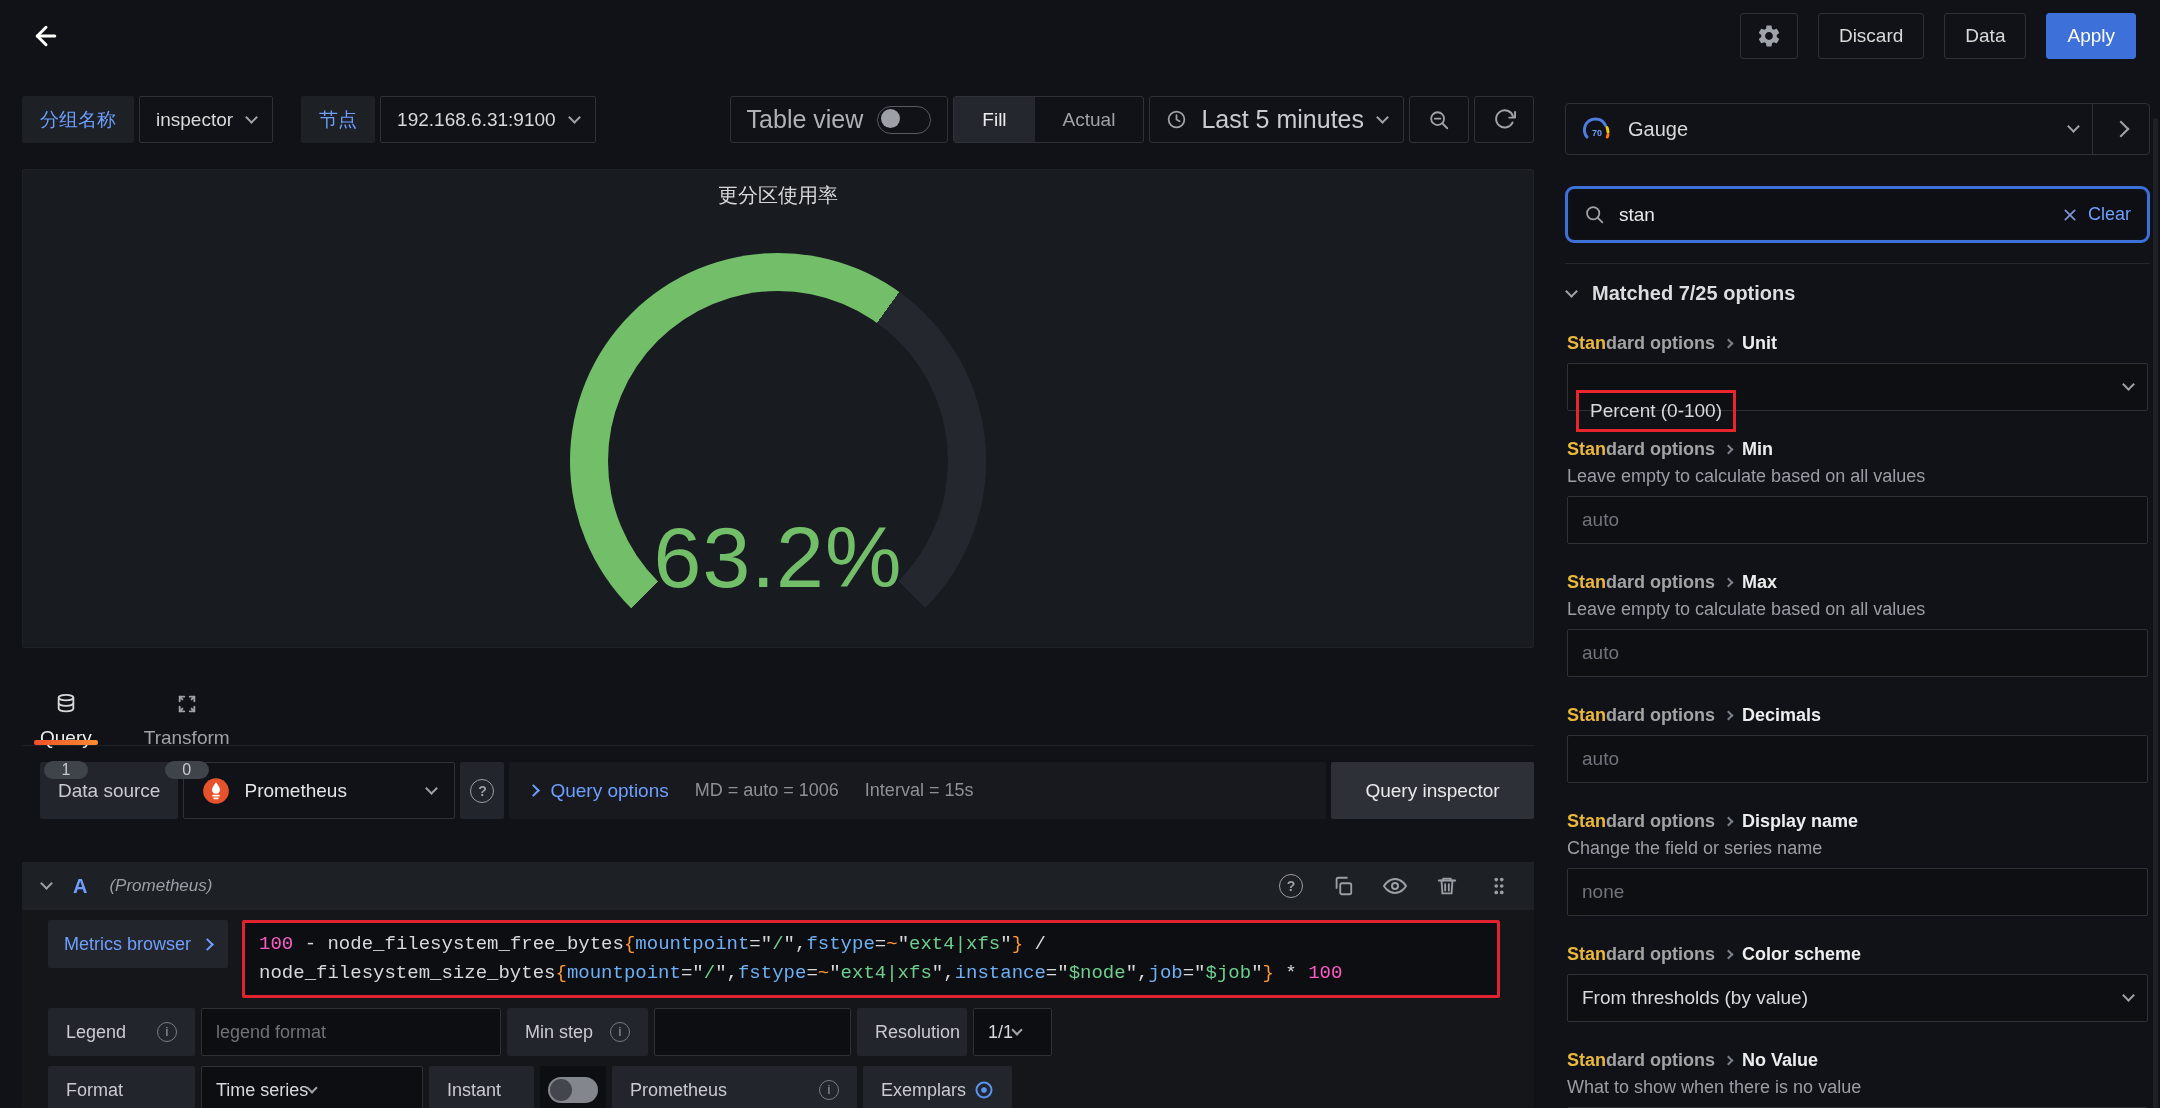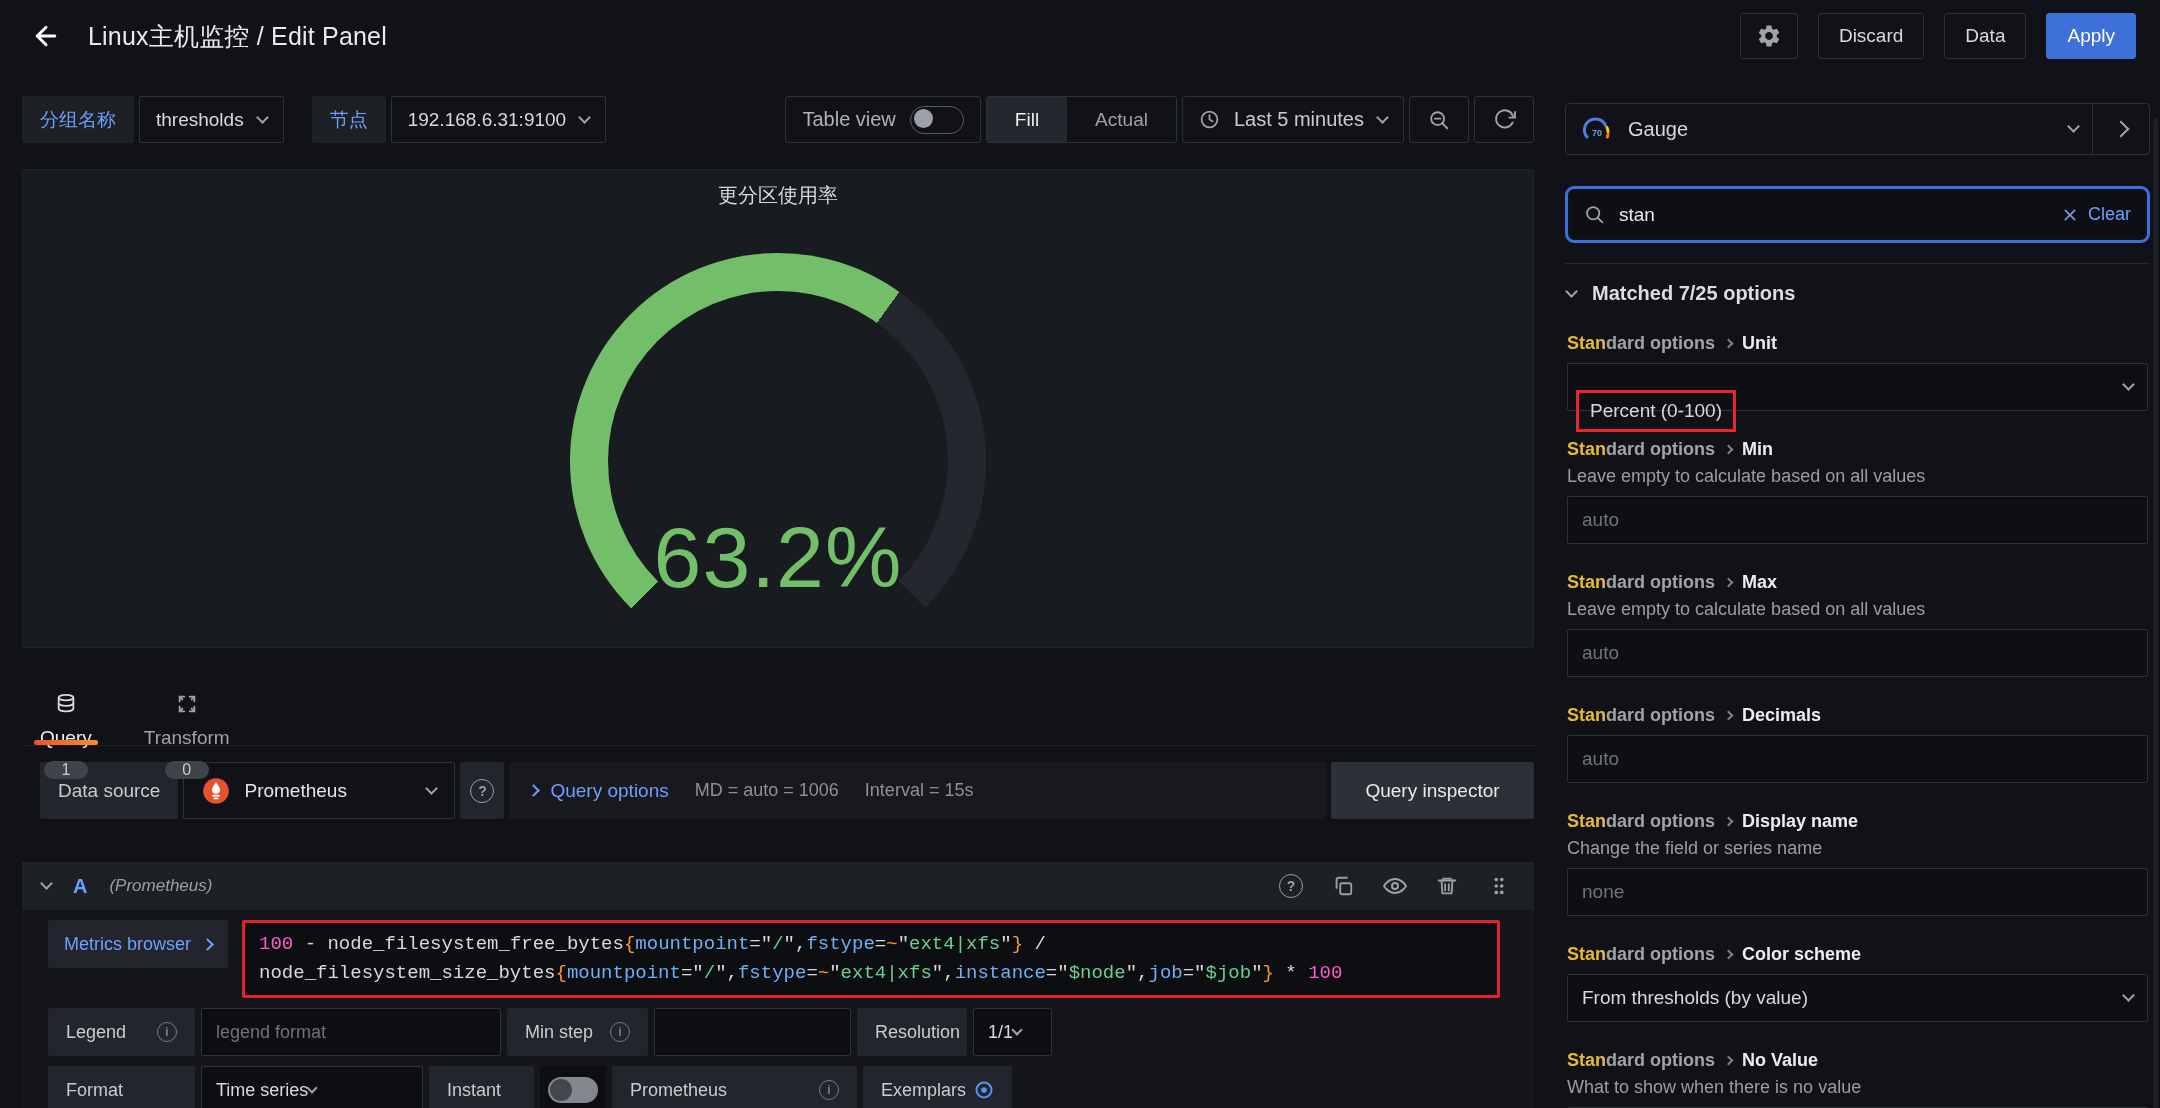--- a/index.html
+++ b/index.html
@@ -18,21 +18,21 @@
   
   .main{display:flex;}
   .left{width:1552px;box-sizing:border-box;padding:0 18px 0 22px;}
   .sidebar{width:608px;box-sizing:border-box;padding:0 10px 0 13px;position:relative;}
   
   .toolbar{margin-top:24px;height:47px;display:flex;align-items:center;gap:5px;}
   .varlabel{height:47px;background:#1d2025;border-radius:2px;display:flex;align-items:center;padding:0 18px;color:#6e9fff;font-size:19px;}
   .vardrop{height:45px;background:#111217;border:1px solid #2c3235;border-radius:2px;display:flex;align-items:center;gap:14px;padding:0 16px;font-size:19px;color:#d8d9da;cursor:pointer;}
   .tb-gap{width:18px;}
   .tb-spacer{flex:1;}
-  .chip-border{height:45px;border:1px solid #2c3235;border-radius:3px;display:flex;align-items:center;gap:14px;padding:0 16px;font-size:20px;color:#aeb1b7;cursor:pointer;background:transparent;}
+  .chip-border{height:45px;border:1px solid #2c3235;border-radius:3px;display:flex;align-items:center;gap:14px;padding:0 16px;font-size:25px;color:#aeb1b7;cursor:pointer;background:transparent;}
   .segmented{height:47px;border:1px solid #2c3235;border-radius:3px;display:flex;overflow:hidden;box-sizing:border-box;}
   .seg{padding:0 28px;display:flex;align-items:center;font-size:19px;color:#9fa2a8;cursor:pointer;}
   .seg.active{background:#24272d;color:#ebecee;font-weight:500;}
   .sq-btn{width:58px;height:45px;border:1px solid #2c3235;border-radius:3px;display:flex;align-items:center;justify-content:center;cursor:pointer;}
   .toggle-sm{width:52px;height:26px;border:1px solid #565b63;border-radius:14px;position:relative;}
   .toggle-sm::after{content:"";position:absolute;left:3px;top:2px;width:19px;height:19px;border-radius:50%;background:#9da1a7;}
   
   .panel{margin-top:26px;height:477px;background:#181b1f;border:1px solid #1f2226;border-radius:2px;position:relative;}
   .panel-title{text-align:center;padding-top:12px;font-size:20px;color:#d8d9da;}
   .gauge-arc{position:absolute;left:50%;top:83px;margin-left:-208px;width:416px;height:416px;border-radius:50%;}
@@ -110,42 +110,41 @@
 
 <div class="header">
   <div class="back-btn">
     <span class="icon">
       <svg width="30" height="30" viewBox="0 0 24 24" fill="none" stroke="#ffffff" stroke-width="2.4" stroke-linecap="round" stroke-linejoin="round">
           <path d="M19 12H5"></path>
           <path d="M12 19l-7-7 7-7"></path>
         </svg>
     </span>
   </div>
-  <div class="page-title">Linux主机监控 / Edit Panel</div>
   <div class="hdr-spacer"></div>
   <div class="hdr-btn iconbtn">
     <span class="icon">
       <svg width="26" height="26" viewBox="0 0 24 24" fill="#9fa2a8">
           <path d="M19.14,12.94c0.04-0.3,0.06-0.61,0.06-0.94c0-0.32-0.02-0.64-0.07-0.94l2.03-1.58c0.18-0.14,0.23-0.41,0.12-0.61l-1.92-3.32c-0.12-0.22-0.37-0.29-0.59-0.22l-2.39,0.96c-0.5-0.38-1.03-0.7-1.62-0.94L14.4,2.81c-0.04-0.24-0.24-0.41-0.48-0.41h-3.84c-0.24,0-0.43,0.17-0.47,0.41L9.25,5.35C8.66,5.59,8.12,5.92,7.63,6.29L5.24,5.33c-0.22-0.08-0.47,0-0.59,0.22L2.74,8.87C2.62,9.08,2.66,9.34,2.86,9.48l2.03,1.58C4.84,11.36,4.8,11.69,4.8,12s0.02,0.64,0.07,0.94l-2.03,1.58c-0.18,0.14-0.23,0.41-0.12,0.61l1.92,3.32c0.12,0.22,0.37,0.29,0.59,0.22l2.39-0.96c0.5,0.38,1.03,0.7,1.62,0.94l0.36,2.54c0.05,0.24,0.24,0.41,0.48,0.41h3.84c0.24,0,0.44-0.17,0.47-0.41l0.36-2.54c0.59-0.24,1.13-0.56,1.62-0.94l2.39,0.96c0.22,0.08,0.47,0,0.59-0.22l1.92-3.32c0.12-0.22,0.07-0.47-0.12-0.61L19.14,12.94z M12,15.6c-1.98,0-3.6-1.62-3.6-3.6s1.62-3.6,3.6-3.6s3.6,1.62,3.6,3.6S13.98,15.6,12,15.6z"></path>
         </svg>
     </span>
   </div>
   <div class="hdr-btn">Discard</div>
   <div class="hdr-btn">Data</div>
   <div class="hdr-btn primary">Apply</div>
 </div>
 
 <div class="main">
 
 <div class="left">
 
   <div class="toolbar">
     <div class="varlabel">分组名称</div>
     <div class="vardrop">
-      <span>thresholds</span>
+      <span>inspector</span>
       <span class="chev down"></span>
     </div>
     <div class="tb-gap"></div>
     <div class="varlabel">节点</div>
     <div class="vardrop">
       <span>192.168.6.31:9100</span>
       <span class="chev down"></span>
     </div>
     <div class="tb-spacer"></div>
     <div class="chip-border">

